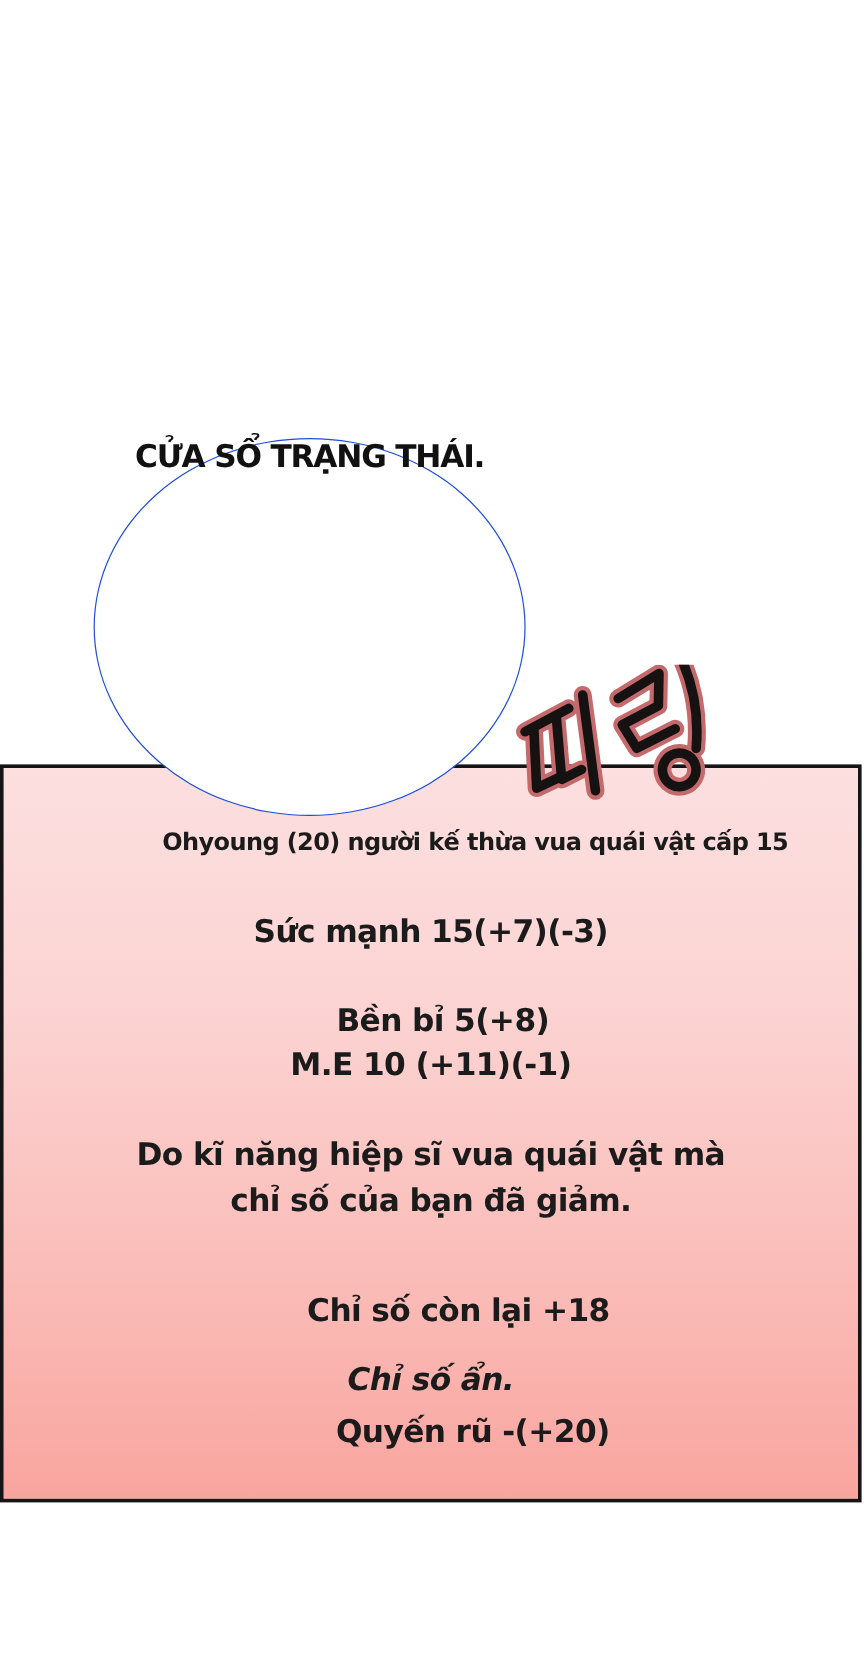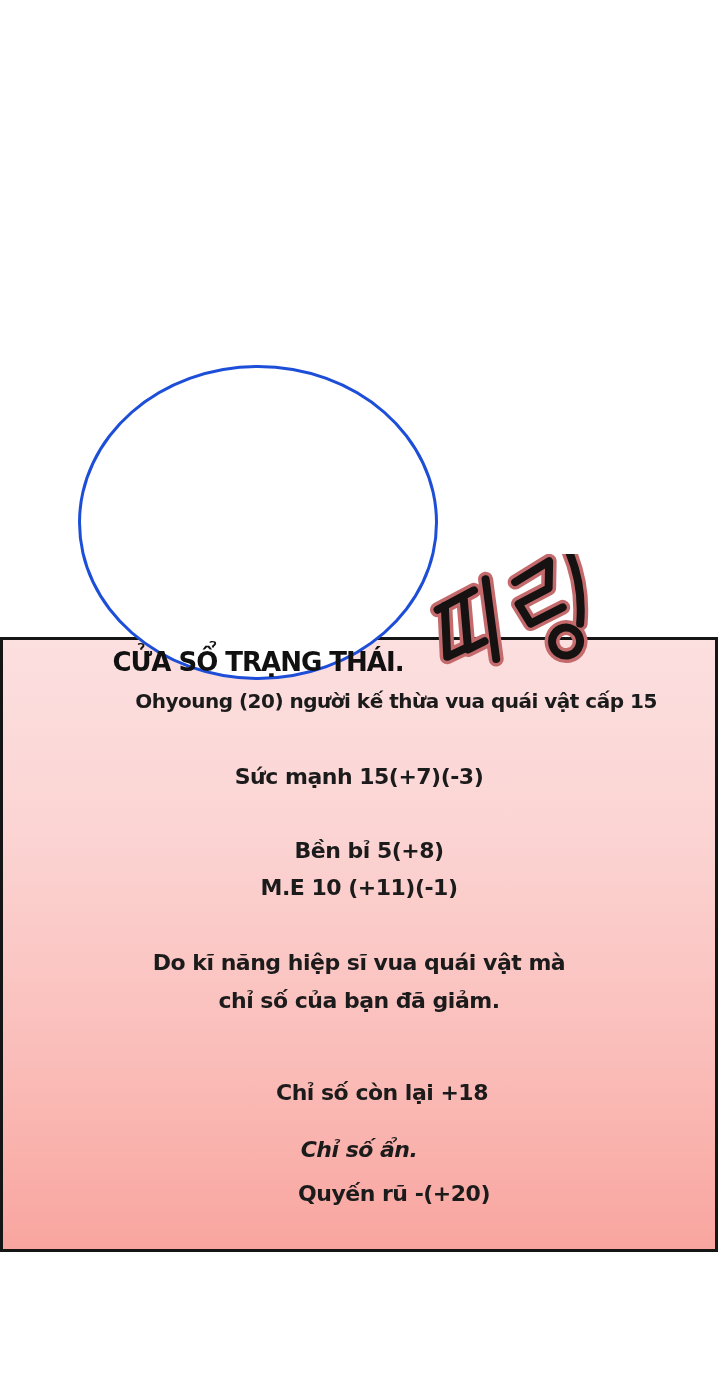--- a/index.html
+++ b/index.html
@@ -30,21 +30,21 @@
     z-index: 1;
   }
 
   .line {
     position: absolute;
     left: 0;
     width: 100%;
     text-align: center;
     font-weight: 700;
     color: #1b1b1b;
-    font-size: 22px;
+    font-size: 26px;
     line-height: 28px;
     letter-spacing: -0.5px;
     white-space: nowrap;
   }
   .l0 { top: 47px; font-size: 20px; margin-left: 37px; }
   .l1 { top: 123px; }
   .l2 { top: 160px; }
   .l3 { top: 197px; margin-left: 10px; }
   .l4 { top: 234px; }
   .l5 { top: 309px; }
@@ -55,24 +55,24 @@
 
   
   .bubble {
     position: absolute;
     left: 78px;
     top: 365px;
     width: 360px;
     height: 315px;
     box-sizing: border-box;
     background: #ffffff;
-    border: 3px solid #1d4ed8;
+    border: 1px solid #1d4ed8;
     border-radius: 50%;
     display: flex;
-    align-items: flex-end;
+    align-items: flex-start;
     justify-content: center;
     z-index: 2;
   }
   .bubble-text {
     font-size: 26px;
     font-weight: 700;
     letter-spacing: -1px;
     color: #111111;
     white-space: nowrap;
   }

